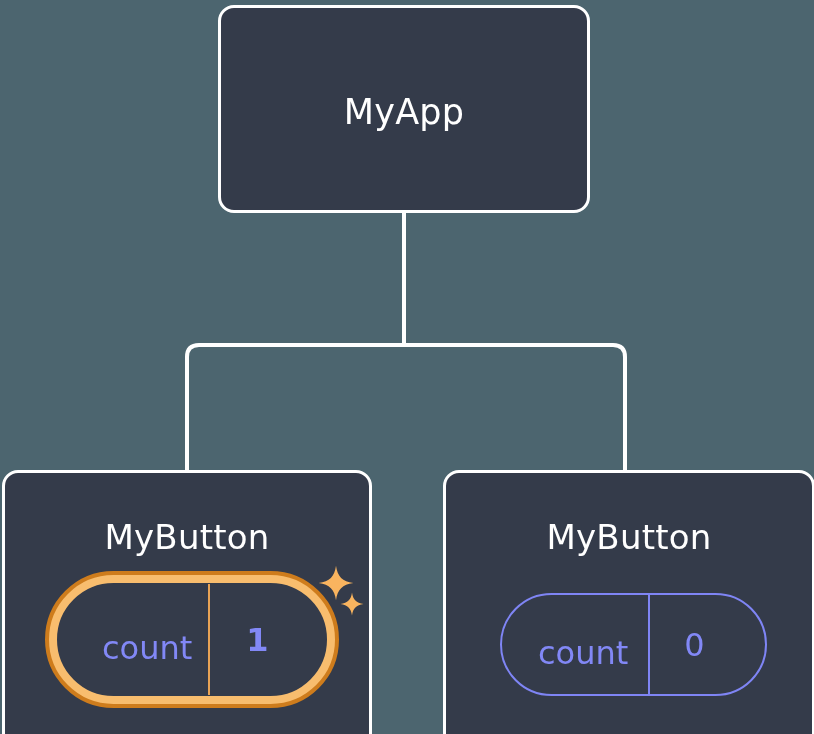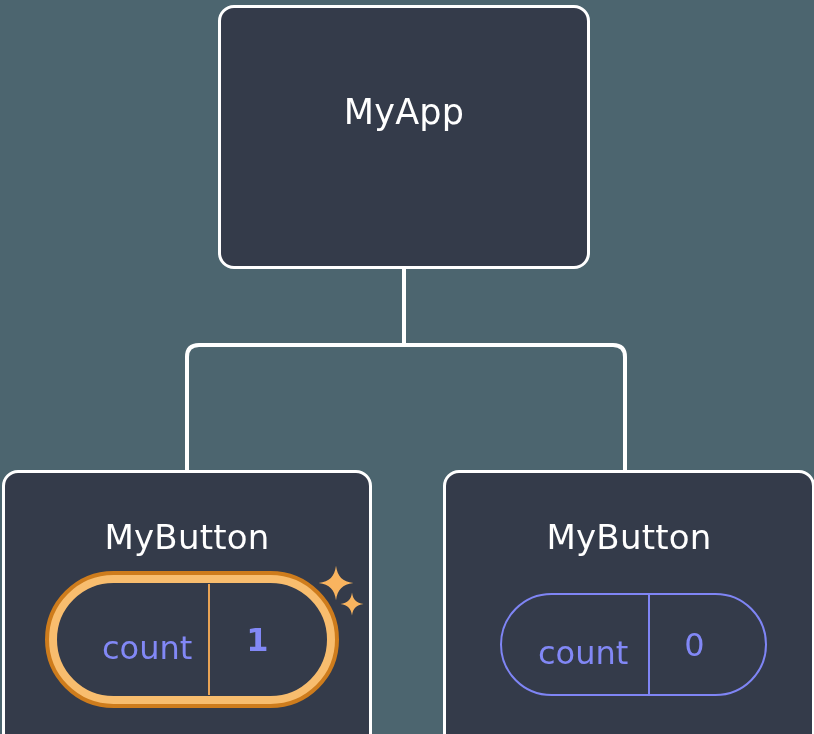--- a/index.html
+++ b/index.html
@@ -37,21 +37,21 @@
     box-sizing: border-box;
     background: #343b4a;
     border: 3px solid #ffffff;
     border-radius: 16px;
   }
 
   .node-root {
     left: 218px;
     top: 5px;
     width: 372px;
-    height: 264px;
+    height: 208px;
   }
 
   .node-child-left {
     left: 2px;
     top: 470px;
     width: 370px;
     height: 280px;
   }
 
   .node-child-right {

